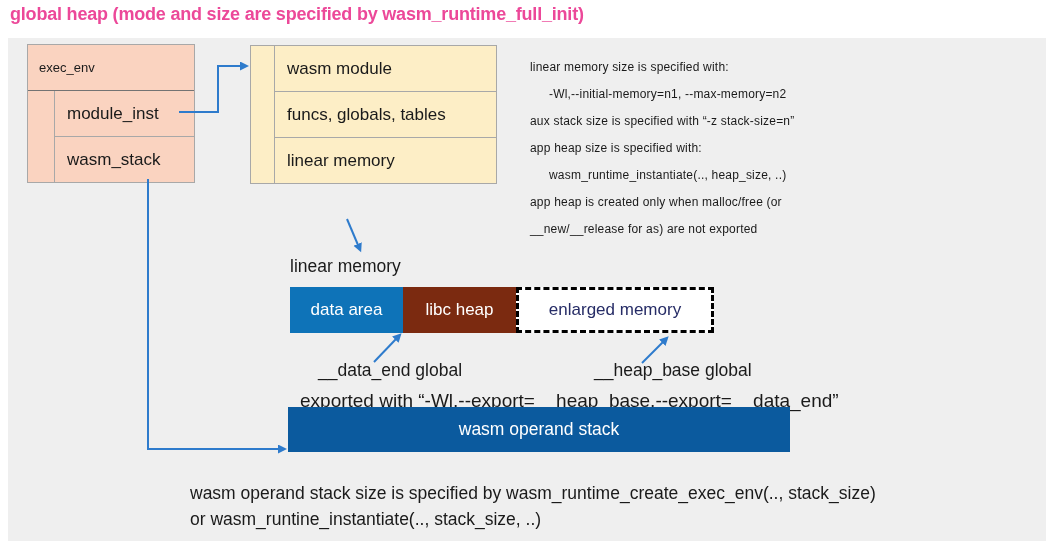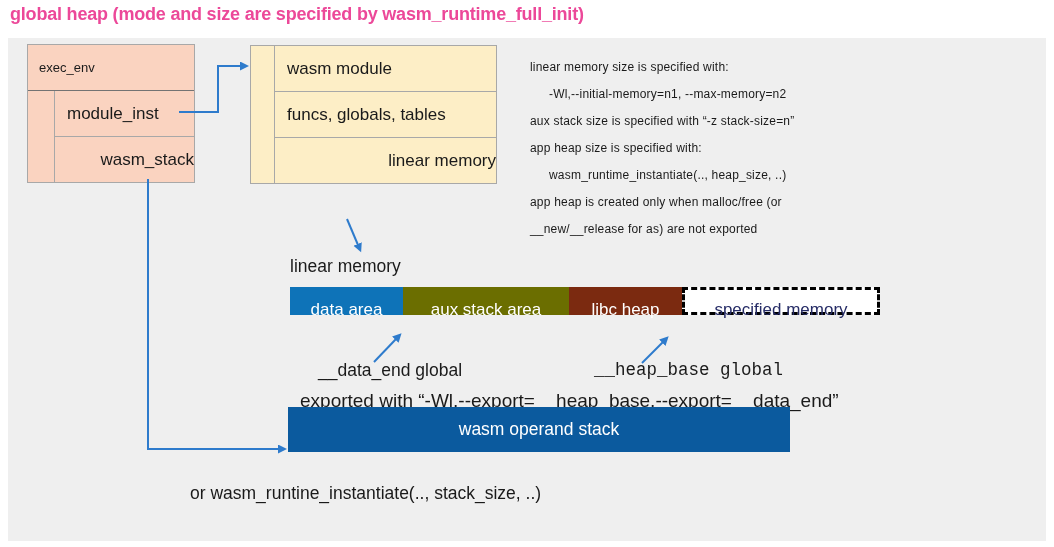--- a/index.html
+++ b/index.html
@@ -9,42 +9,42 @@
   }
   .panel { position:absolute; left:8px; top:38px; width:1038px; height:503px; background:#efefef; }
   .title { position:absolute; left:10px; top:4px; font-size:18px; font-weight:600; letter-spacing:-0.2px; color:#ec4899; }
 
   .box { position:absolute; border:1px solid #a8a8a8; box-sizing:border-box; }
   .box-header { height:45px; line-height:45px; padding-left:11px; font-size:13px; border-bottom:1px solid #737373; white-space:nowrap; }
   .box-body { display:flex; align-items:stretch; }
   .box-indent { border-right:1px solid #a8a8a8; }
   .box-rows { flex:1; }
   .box-row { height:45px; line-height:45px; padding-left:12px; font-size:17px; border-bottom:1px solid #a8a8a8; white-space:nowrap; }
-  .box-row:last-child { border-bottom:none;text-align:right; }
+  .box-row:last-child { border-bottom:none; }
 
   #exec-env { left:27px; top:44px; width:168px; background:#fad3c0; }
   #exec-env .box-indent { width:26px; }
   #module-instance { left:250px; top:45px; width:247px; background:#fdeec6; }
   #module-instance .box-indent { width:23px; }
 
   .notes { position:absolute; left:530px; top:54px; font-size:12px; line-height:27px; letter-spacing:0.2px; white-space:nowrap; }
   .notes .indent { padding-left:19px; }
 
   .lm-label { position:absolute; left:290px; top:256px; font-size:17.5px; }
 
   .membar { position:absolute; left:290px; top:287px; height:46px; display:flex; }
-  .seg { height:28px; line-height:46px; text-align:center; color:#ffffff; font-size:17px; white-space:nowrap; box-sizing:border-box; }
+  .seg { height:46px; line-height:46px; text-align:center; color:#ffffff; font-size:17px; white-space:nowrap; box-sizing:border-box; }
   .seg-data   { width:113px; background:#0e73b8; }
   .seg-aux    { width:166px; background:#6b6e00; }
   .seg-app    { width:110px; background:#29b4e8; }
   .seg-libc   { width:113px; background:#7b2a10; }
   .seg-enlarged { width:198px; background:#ffffff; border:3px dashed #000000; color:#262c66; line-height:40px; }
 
   .data-end-label  { position:absolute; left:318px; top:360px; font-size:17.5px; }
-  .heap-base-label { position:absolute; left:594px; top:360px; font-size:17.5px;font-family:Liberation Mono, monospace; }
+  .heap-base-label { position:absolute; left:594px; top:360px; font-size:17.5px; }
   .export-note     { position:absolute; left:300px; top:390px; font-size:19px; white-space:nowrap; }
 
   .operand-bar { position:absolute; left:288px; top:407px; width:502px; height:45px; background:#0b5a9e;
                  color:#ffffff; text-align:center; line-height:45px; font-size:17.5px; }
   .bottom-note { position:absolute; left:190px; top:480px; font-size:17.5px; line-height:26px; white-space:nowrap; }
 
   #arrows { position:absolute; left:0; top:0; width:1054px; height:547px; pointer-events:none; }
   #arrows polyline, #arrows line { fill:none; stroke:#2e7bcc; stroke-width:2; }
 </style>
 </head>
@@ -84,31 +84,31 @@
     <div>aux stack size is specified with “-z stack-size=n”</div>
     <div>app heap size is specified with:</div>
     <div class="indent">wasm_runtime_instantiate(.., heap_size, ..)</div>
     <div>app heap is created only when malloc/free (or</div>
     <div>__new/__release for as) are not exported</div>
   </div>
 
   <div class="lm-label">linear memory</div>
   <div class="membar">
     <div class="seg seg-data">data area</div>
-    <div class="seg seg-aux">aux stack area</div>
     <div class="seg seg-libc">libc heap</div>
-    <div class="seg seg-enlarged">specified memory</div>
+    <div class="seg seg-enlarged">enlarged memory</div>
   </div>
 
   <div class="data-end-label">__data_end global</div>
   <div class="heap-base-label">__heap_base global</div>
   <div class="export-note">exported with “-Wl,--export=__heap_base,--export=__data_end”</div>
 
   <div class="operand-bar">wasm operand stack</div>
   <div class="bottom-note">
+    <div>wasm operand stack size is specified by wasm_runtime_create_exec_env(.., stack_size)</div>
     <div>or wasm_runtine_instantiate(.., stack_size, ..)</div>
   </div>
 
   <svg id="arrows" xmlns="http://www.w3.org/2000/svg">
     <defs>
       <marker id="ah" markerUnits="userSpaceOnUse" markerWidth="10" markerHeight="10" refX="1" refY="4.5" orient="auto">
         <path d="M0,0 L9,4.5 L0,9 z" fill="#2e7bcc"></path>
       </marker>
     </defs>
     <polyline points="179,112 218,112 218,66 241,66" marker-end="url(#ah)"></polyline>

